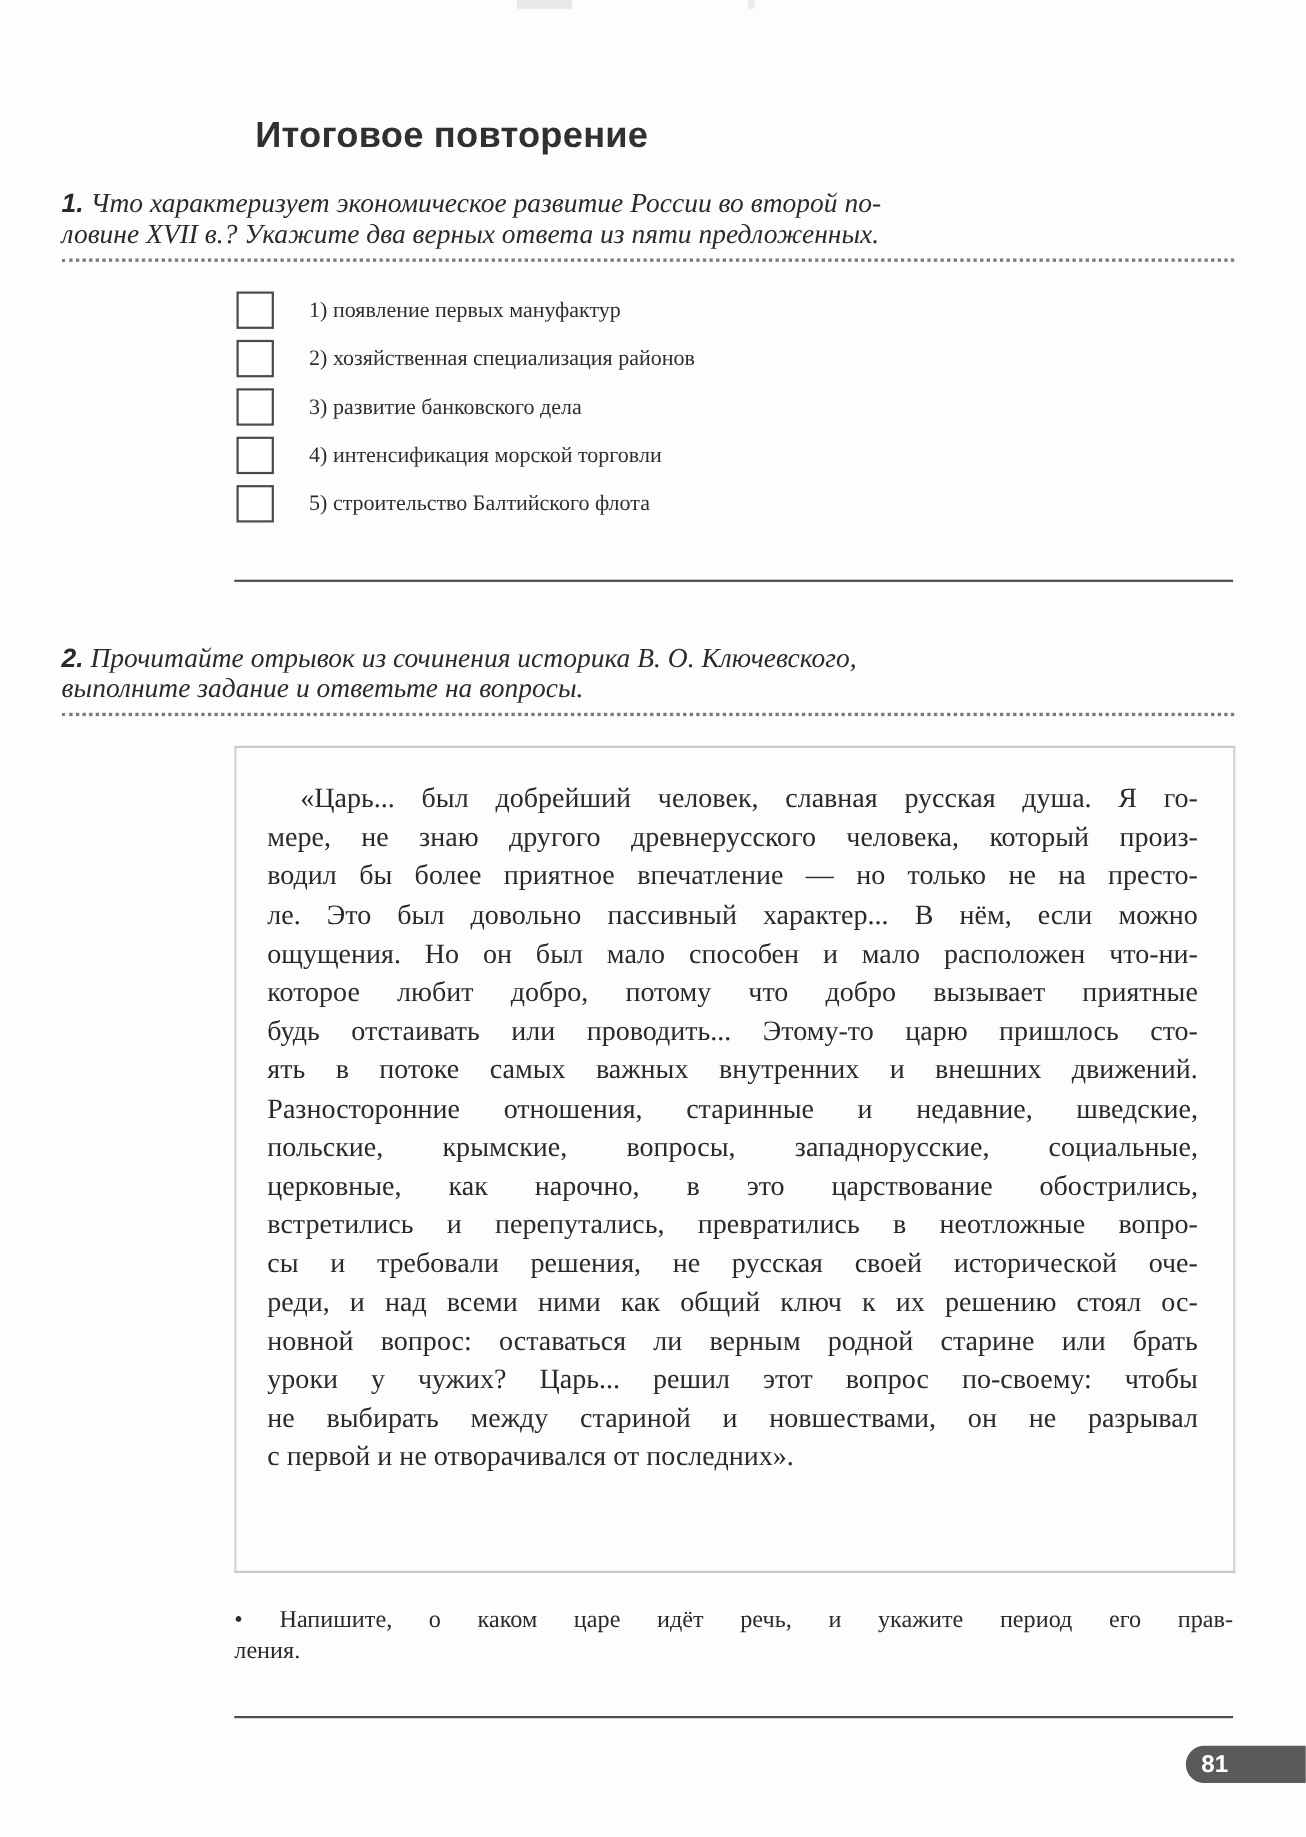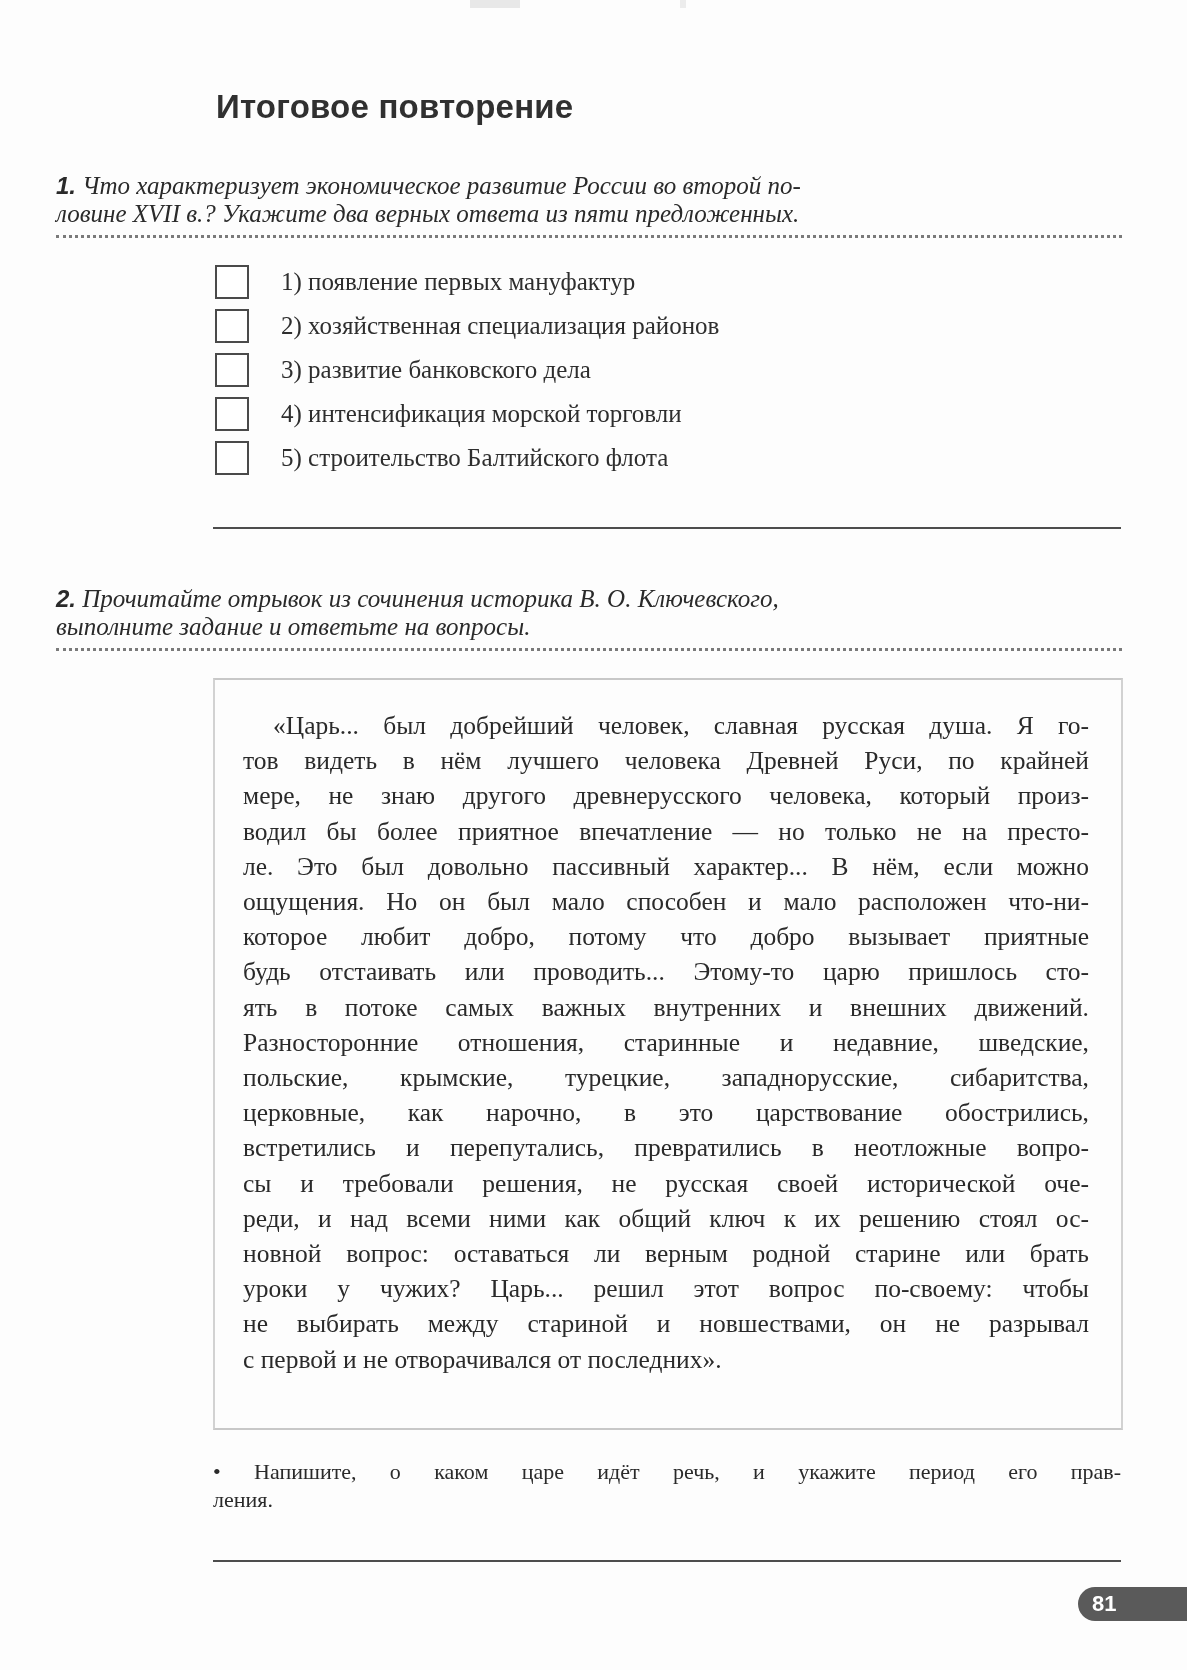--- a/index.html
+++ b/index.html
@@ -63,21 +63,21 @@
     .checkbox {
       width: 34px;
       height: 34px;
       border: 2px solid #4a4a4a;
       box-sizing: border-box;
       background: #fff;
       margin-right: 32px;
       cursor: pointer;
     }
     .option-label {
-      font-size: 25px;
+      font-size: 20px;
       color: #2e2e2e;
     }
     .answer-line {
       position: absolute;
       left: 213px;
       width: 908px;
       height: 0;
       border-top: 2px solid #4d4d4d;
     }
     .answer1 { top: 527px; }
@@ -164,21 +164,21 @@
       height: 8px;
       background: #ececec;
     }
   </style>
 </head>
 <body>
 
 <div class="top-marks"></div>
 <div class="top-mark2"></div>
 
-<h1 class="page-title" style="margin:0;">Итоговое повторение</h1>
+<h1 class="page-title" style="margin:16px;">Итоговое повторение</h1>
 
 <div class="task-heading task1-heading">
   <div>
     <span class="num">1.</span>
     <span>Что характеризует экономическое развитие России во второй по-</span>
   </div>
   <div>ловине XVII в.? Укажите два верных ответа из пяти предложенных.</div>
 </div>
 <div class="dotted-rule rule1"></div>
 
@@ -212,30 +212,29 @@
     <span class="num">2.</span>
     <span>Прочитайте отрывок из сочинения историка В. О. Ключевского,</span>
   </div>
   <div>выполните задание и ответьте на вопросы.</div>
 </div>
 <div class="dotted-rule rule2"></div>
 
 <div class="passage-box">
   <div class="passage-text">
     <span class="passage-line first">«Царь... был добрейший человек, славная русская душа. Я го-</span>
-    <span class="passage-line">тов видеть в нём лучшего человека Древней Руси, по крайней</span>
     <span class="passage-line">мере, не знаю другого древнерусского человека, который произ-</span>
     <span class="passage-line">водил бы более приятное впечатление — но только не на престо-</span>
     <span class="passage-line">ле. Это был довольно пассивный характер... В нём, если можно</span>
     <span class="passage-line">ощущения. Но он был мало способен и мало расположен что-ни-</span>
     <span class="passage-line">которое любит добро, потому что добро вызывает приятные</span>
     <span class="passage-line">будь отстаивать или проводить... Этому-то царю пришлось сто-</span>
     <span class="passage-line">ять в потоке самых важных внутренних и внешних движений.</span>
     <span class="passage-line">Разносторонние отношения, старинные и недавние, шведские,</span>
-    <span class="passage-line">польские, крымские, турецкие, западнорусские, сибаритства,</span>
+    <span class="passage-line">польские, крымские, вопросы, западнорусские, социальные,</span>
     <span class="passage-line">церковные, как нарочно, в это царствование обострились,</span>
     <span class="passage-line">встретились и перепутались, превратились в неотложные вопро-</span>
     <span class="passage-line">сы и требовали решения, не русская своей исторической оче-</span>
     <span class="passage-line">реди, и над всеми ними как общий ключ к их решению стоял ос-</span>
     <span class="passage-line">новной вопрос: оставаться ли верным родной старине или брать</span>
     <span class="passage-line">уроки у чужих? Царь... решил этот вопрос по-своему: чтобы</span>
     <span class="passage-line">не выбирать между стариной и новшествами, он не разрывал</span>
     <span class="passage-line last">с первой и не отворачивался от последних».</span>
   </div>
 </div>

